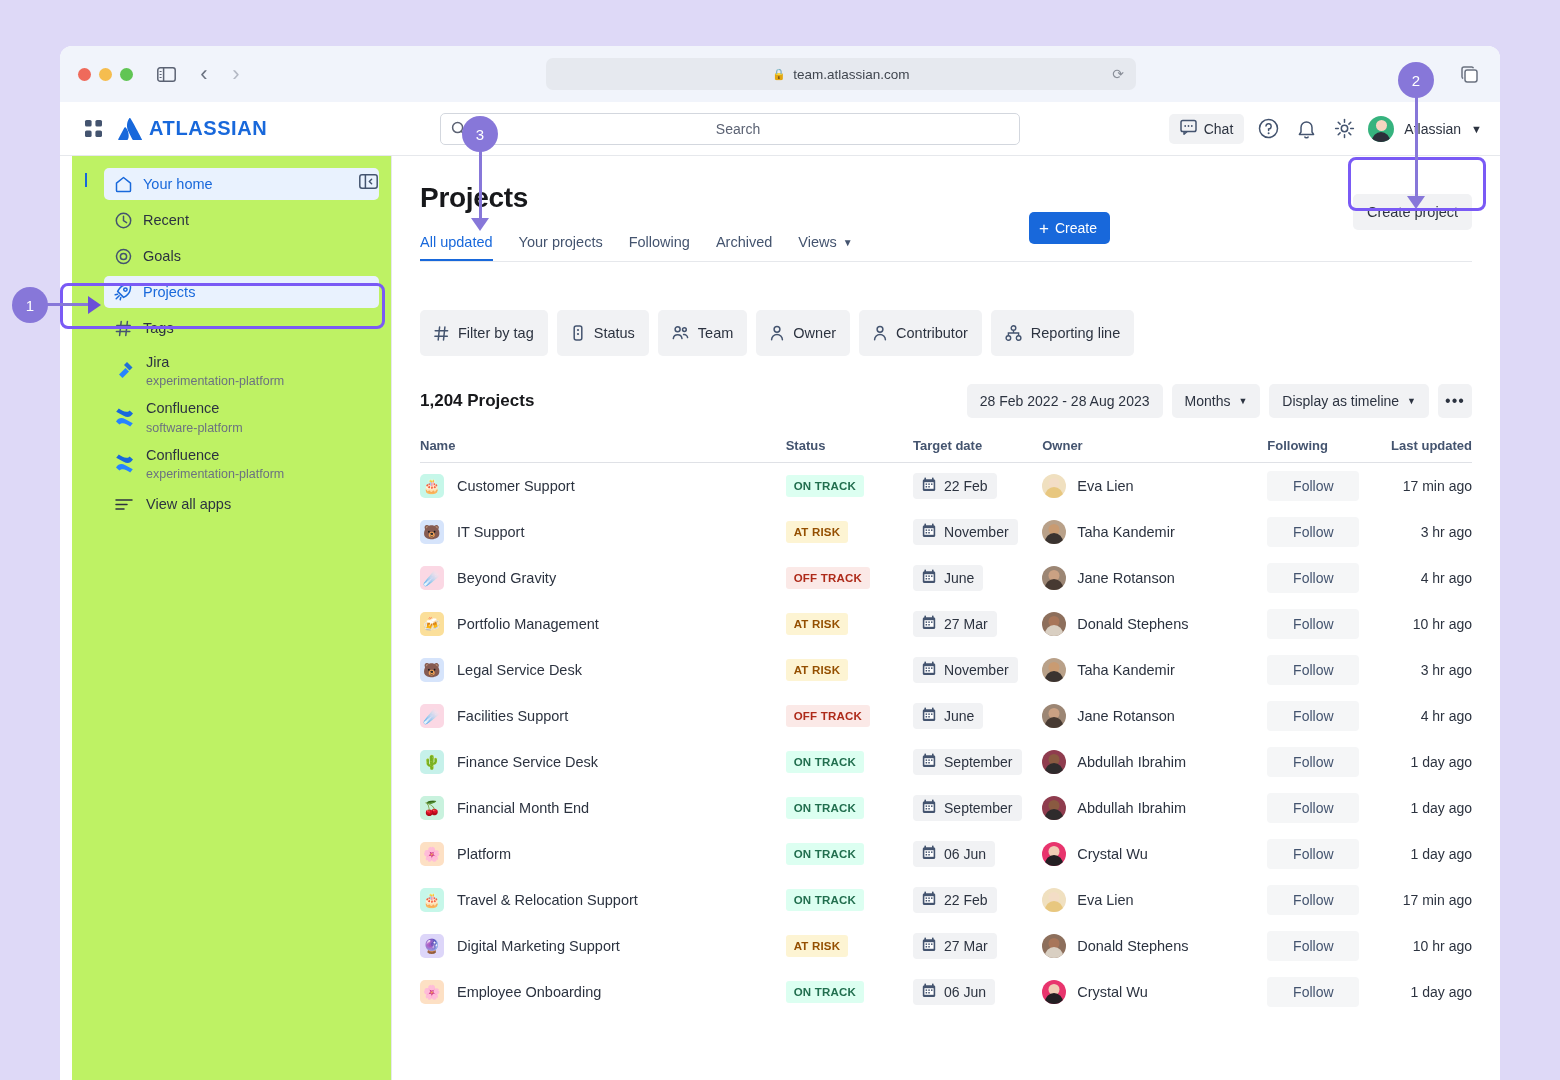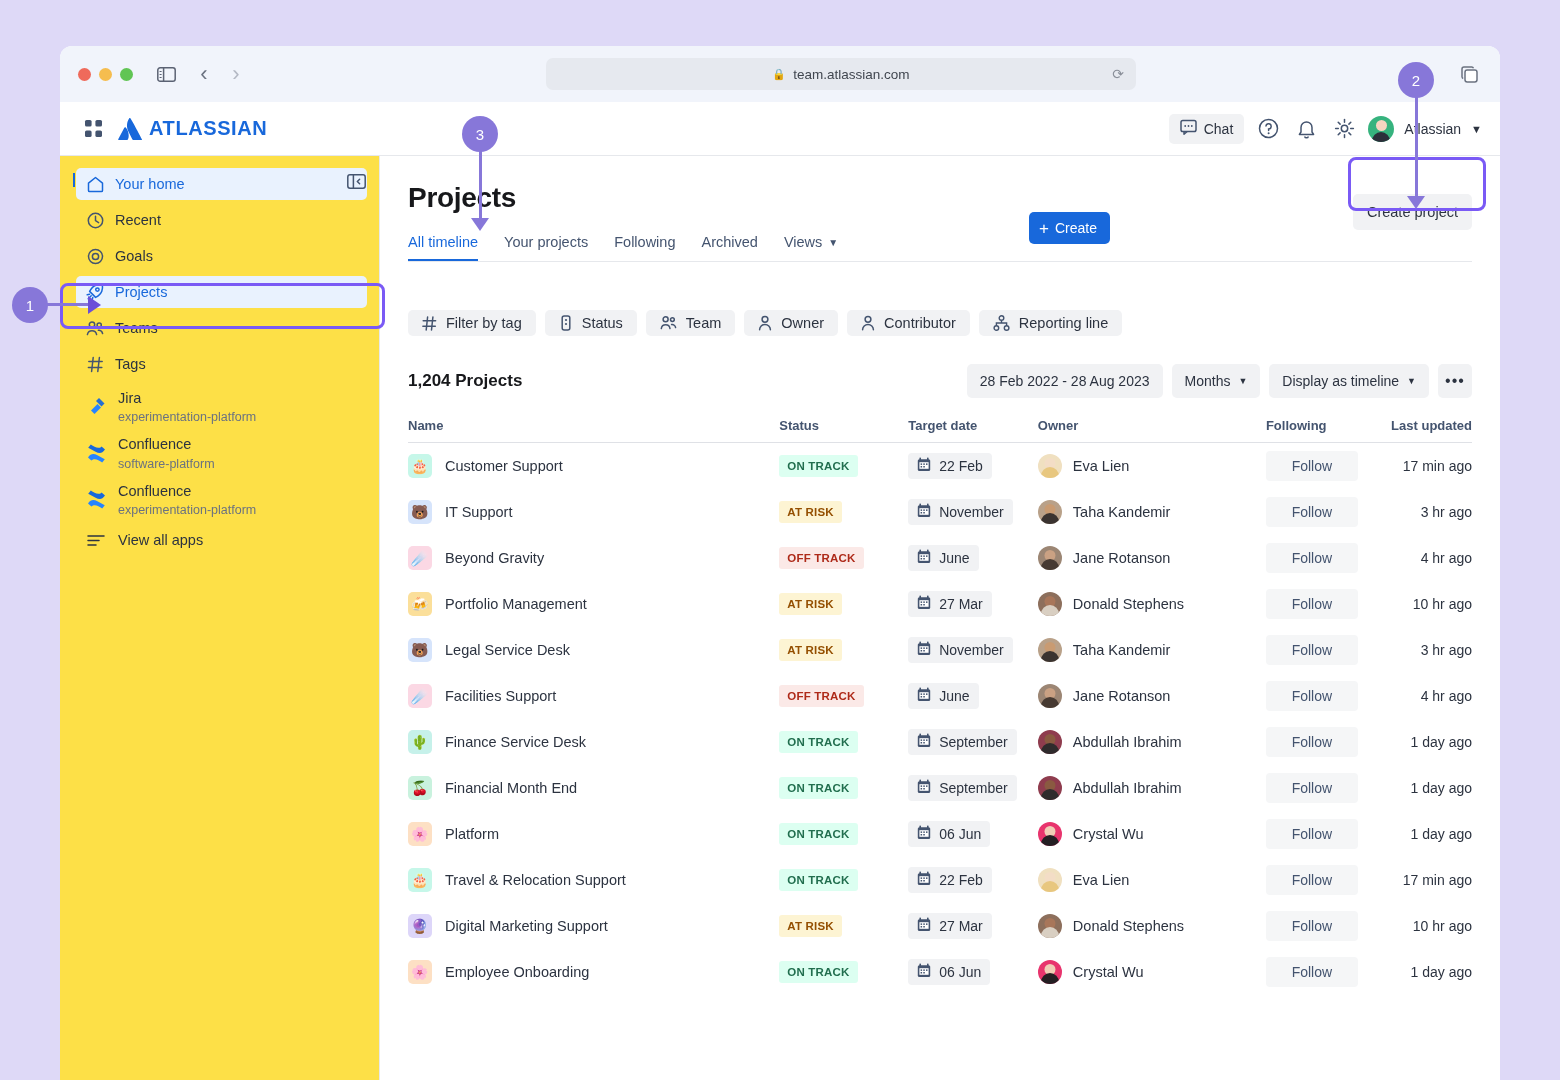--- a/index.html
+++ b/index.html
@@ -130,24 +130,25 @@
   }
   .user-name { font-size: 14px; color: #2c3340; font-weight: 500; }
 
   
   .body-split { display: flex; height: calc(1034px - 56px - 54px); }
 
   
   .sidebar {
     width: 320px;
     border-right: 1px solid #e6e8ec;
-    padding: 12px 0 0 0;
-    background: #fde047;
+    padding: 12px 0 0 16px;
+    background: #bef264;
     position: relative;
     flex: none;
+    margin-left: 12px;
   }
   .nav-item {
     height: 32px;
     margin: 0 12px 4px 16px;
     border-radius: 5px;
     display: flex; align-items: center; gap: 11px;
     padding: 0 10px;
     font-size: 14.5px; color: #2c3340;
   }
   .nav-item .ni-icon { width: 18px; height: 18px; display:flex; align-items:center; justify-content:center; color:#44546f; flex: none; }
@@ -206,21 +207,21 @@
   .proj-search {
     height: 50px;
     border: 1px solid #d3d7de; border-radius: 5px;
     display: flex; align-items: center; gap: 11px;
     padding: 0 15px;
     font-size: 14.5px; color: #6b7280;
   }
   .chips { display: flex; gap: 9px; margin-top: 22px; }
   .chip {
     background: #f1f2f4; border-radius: 5px;
-    height: 26px; padding: 0 14px;
+    height: 46px; padding: 0 14px;
     display: flex; align-items: center; gap: 9px;
     font-size: 14.5px; color: #2c3340; font-weight: 500;
   }
   .chip .cicon { display:flex; color:#44546f; }
 
   .listbar {
     display: flex; align-items: center; margin-top: 28px;
   }
   .count { font-size: 17px; font-weight: bold; color: #17181b; }
   .listbar-right { margin-left: auto; display: flex; align-items: center; gap: 9px; padding-left: 40px; }
@@ -363,20 +364,29 @@
         </svg>
     </div>
     <div class="brand">
       <svg width="24" height="22" viewBox="0 0 24 22">
           <path d="M7.8 9.6 C7.4 9.1 6.6 9.1 6.3 9.8 L0.2 21.2 C-0.1 21.7 0.3 22 0.7 22 H9.1 C9.5 22 9.8 21.8 9.9 21.5 C11.6 18.1 10.6 12.9 7.8 9.6 Z" fill="#1868db"></path>
           <path d="M11.1 0.5 C8.3 5 8.5 9.9 10.4 13.6 L14.4 21.5 C14.6 21.8 14.9 22 15.2 22 H23.6 C24 22 24.3 21.7 24 21.2 C24 21.2 12.8 0 12.5 0.4 C12.2 0 11.5 -0.1 11.1 0.5 Z" fill="#1868db"></path>
         </svg>
       <span class="brand-text">ATLASSIAN</span>
     </div>
 
+    <div class="search-wrap">
+      <span class="sicon">
+        <svg width="16" height="16" viewBox="0 0 16 16">
+            <circle cx="6.6" cy="6.6" r="5" fill="none" stroke="#5b6273" stroke-width="1.5"></circle>
+            <line x1="10.4" y1="10.4" x2="14.6" y2="14.6" stroke="#5b6273" stroke-width="1.5" stroke-linecap="round"></line>
+          </svg>
+      </span>
+      <span class="stext">Search</span>
+    </div>
 
     <button class="create-btn">
       <span style="font-size:17px;line-height:1;">+</span>
       <span>Create</span>
     </button>
 
     <div class="nav-right">
       <div class="chat-btn">
         <span>
           <svg width="17" height="16" viewBox="0 0 17 16">
@@ -469,31 +479,20 @@
         <span class="ni-icon">
           <svg width="18" height="18" viewBox="0 0 18 18">
               <path d="M9.8 2.2 C12.6 1.2 15.6 1.5 16.4 1.6 C16.5 2.4 16.8 5.4 15.8 8.2 C15 10.5 12.2 13 9.6 14.4 L3.6 8.4 C5 5.8 7.5 3 9.8 2.2 Z" fill="none" stroke="currentColor" stroke-width="1.5" stroke-linejoin="round"></path>
               <circle cx="11.4" cy="6.6" r="1.7" fill="none" stroke="currentColor" stroke-width="1.5"></circle>
               <path d="M2.2 15.8 L5.2 12.8 M1.2 11.8 L3.6 11.2 M6.2 16.8 L6.8 14.4" stroke="currentColor" stroke-width="1.5" stroke-linecap="round"></path>
             </svg>
         </span>
         <span>Projects</span>
       </div>
 
-      <div class="nav-item">
-        <span class="ni-icon">
-          <svg width="18" height="17" viewBox="0 0 18 17">
-              <circle cx="6" cy="4.6" r="2.7" fill="none" stroke="currentColor" stroke-width="1.5"></circle>
-              <circle cx="13.2" cy="5" r="2.1" fill="none" stroke="currentColor" stroke-width="1.5"></circle>
-              <path d="M1.4 14.6 A4.7 4.7 0 0 1 10.6 14.6" fill="none" stroke="currentColor" stroke-width="1.5" stroke-linecap="round"></path>
-              <path d="M12.4 10.3 A3.8 3.8 0 0 1 16.6 13.6" fill="none" stroke="currentColor" stroke-width="1.5" stroke-linecap="round"></path>
-            </svg>
-        </span>
-        <span>Teams</span>
-      </div>
 
       <div class="nav-item">
         <span class="ni-icon">
           <svg width="17" height="17" viewBox="0 0 17 17" stroke="currentColor" stroke-width="1.5" stroke-linecap="round">
               <line x1="6.2" y1="1.5" x2="4.6" y2="15.5"></line>
               <line x1="12.4" y1="1.5" x2="10.8" y2="15.5"></line>
               <line x1="1.8" y1="5.6" x2="15.2" y2="5.6"></line>
               <line x1="1.4" y1="11.4" x2="14.8" y2="11.4"></line>
             </svg>
         </span>
@@ -552,21 +551,21 @@
         <span>View all apps</span>
       </div>
     </div>
 
     <div class="main">
       <div class="main-head">
         <div class="page-title">Projects</div>
         <button class="create-project-btn">Create project</button>
         <div class="tabs">
           <div class="tab active">
-              <span>All timeline</span>
+              <span>All updated</span>
             </div>
           <div class="tab">
               <span>Your projects</span>
             </div>
           <div class="tab">
               <span>Following</span>
             </div>
           <div class="tab">
               <span>Archived</span>
             </div>

